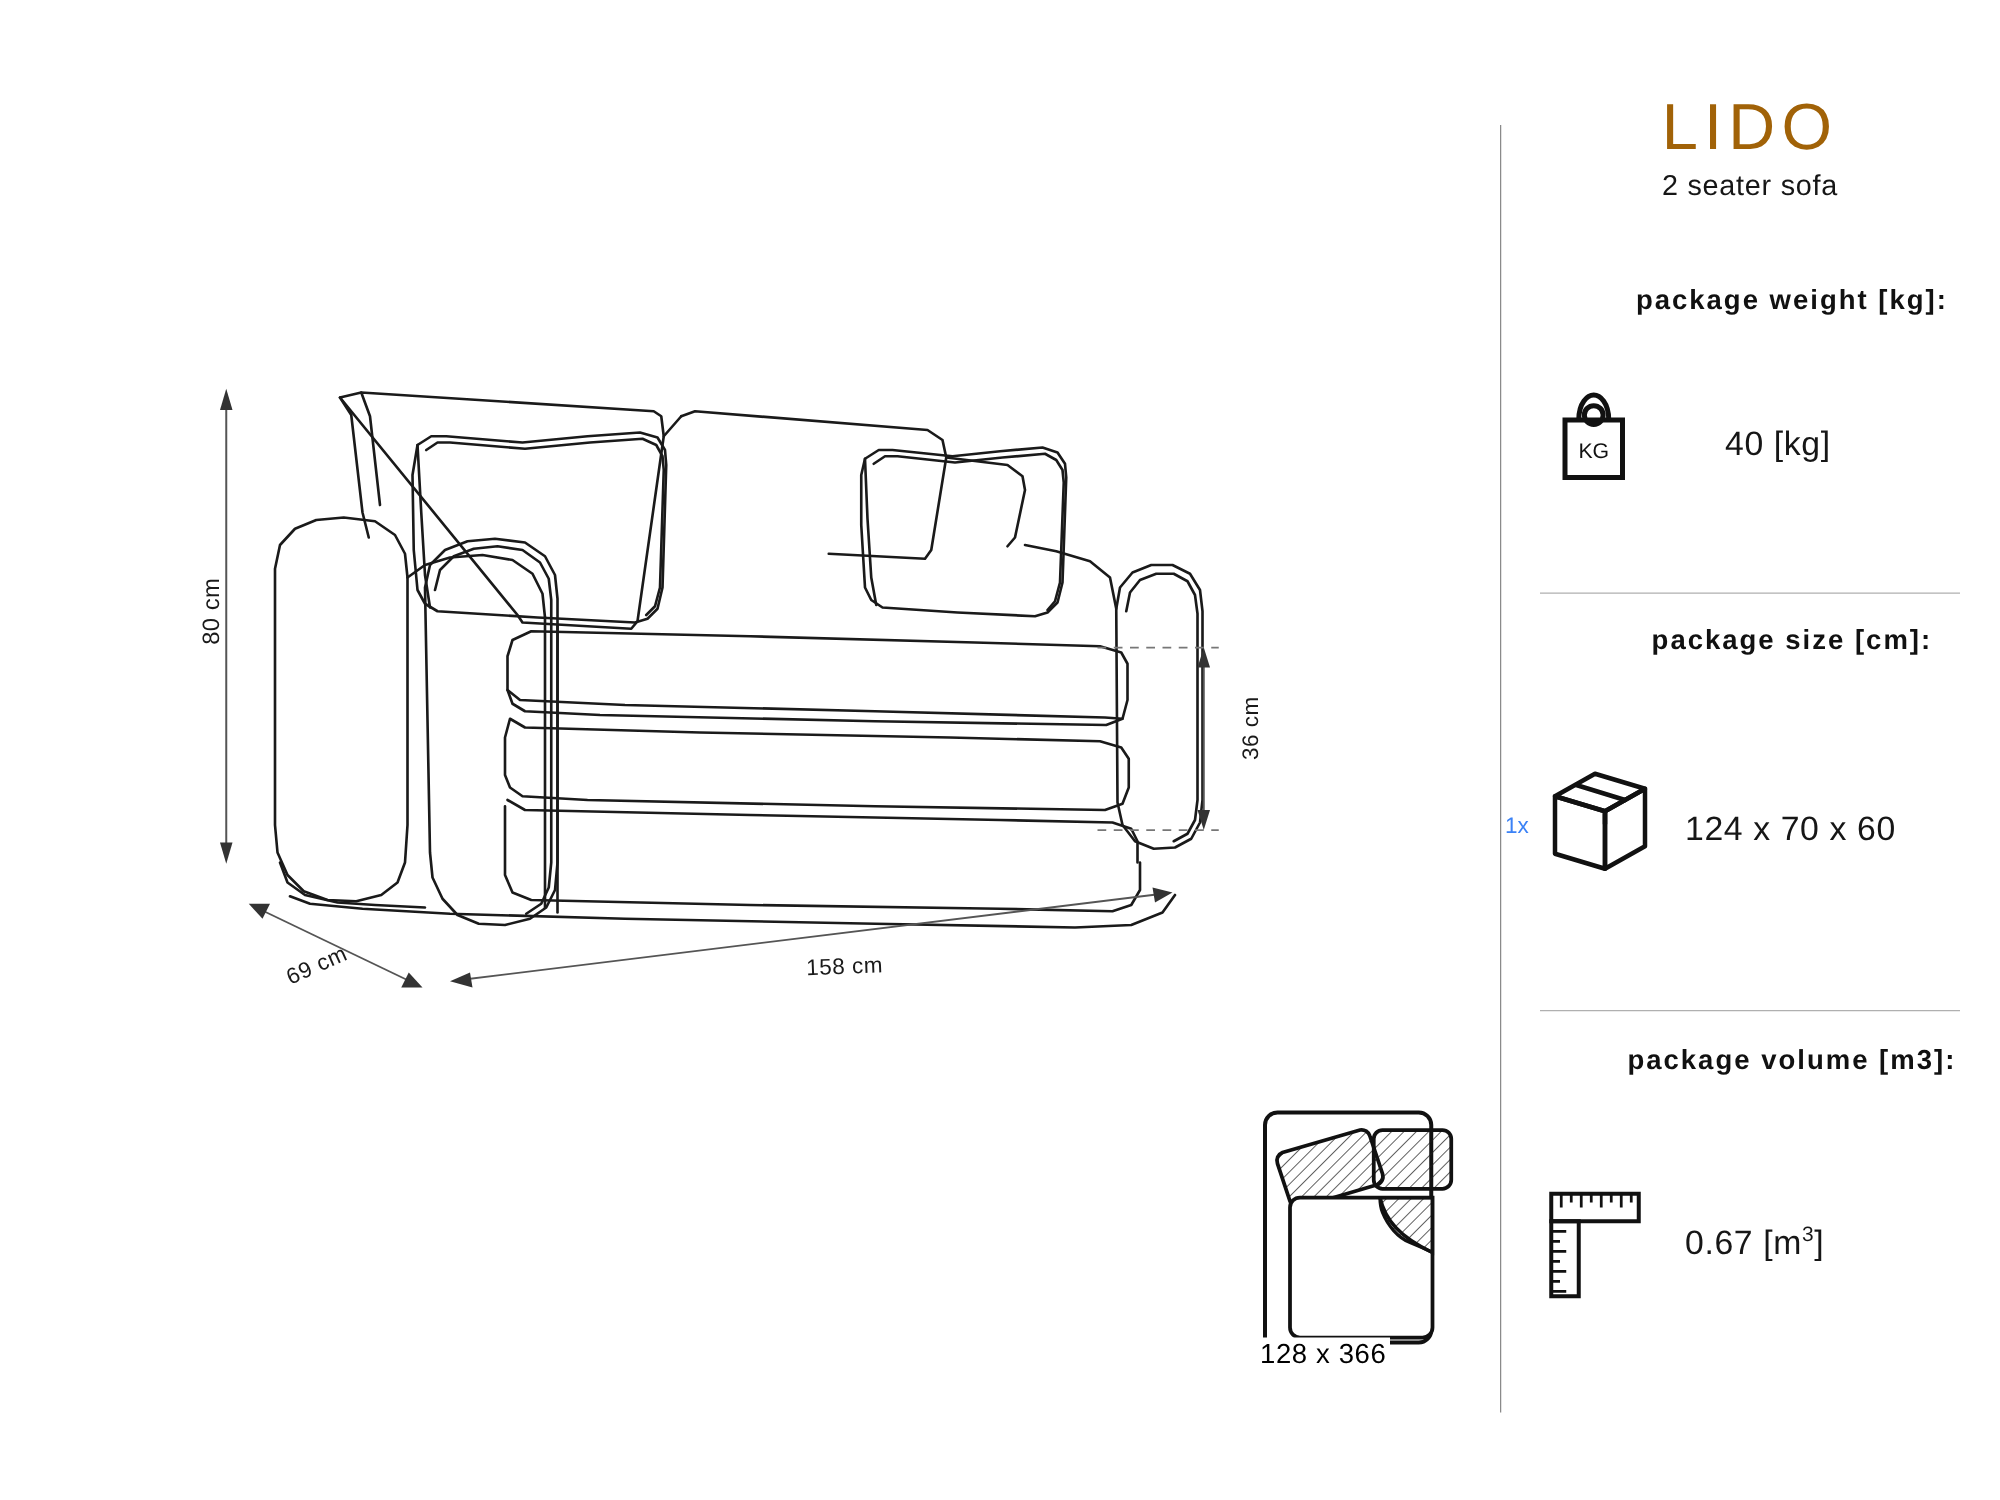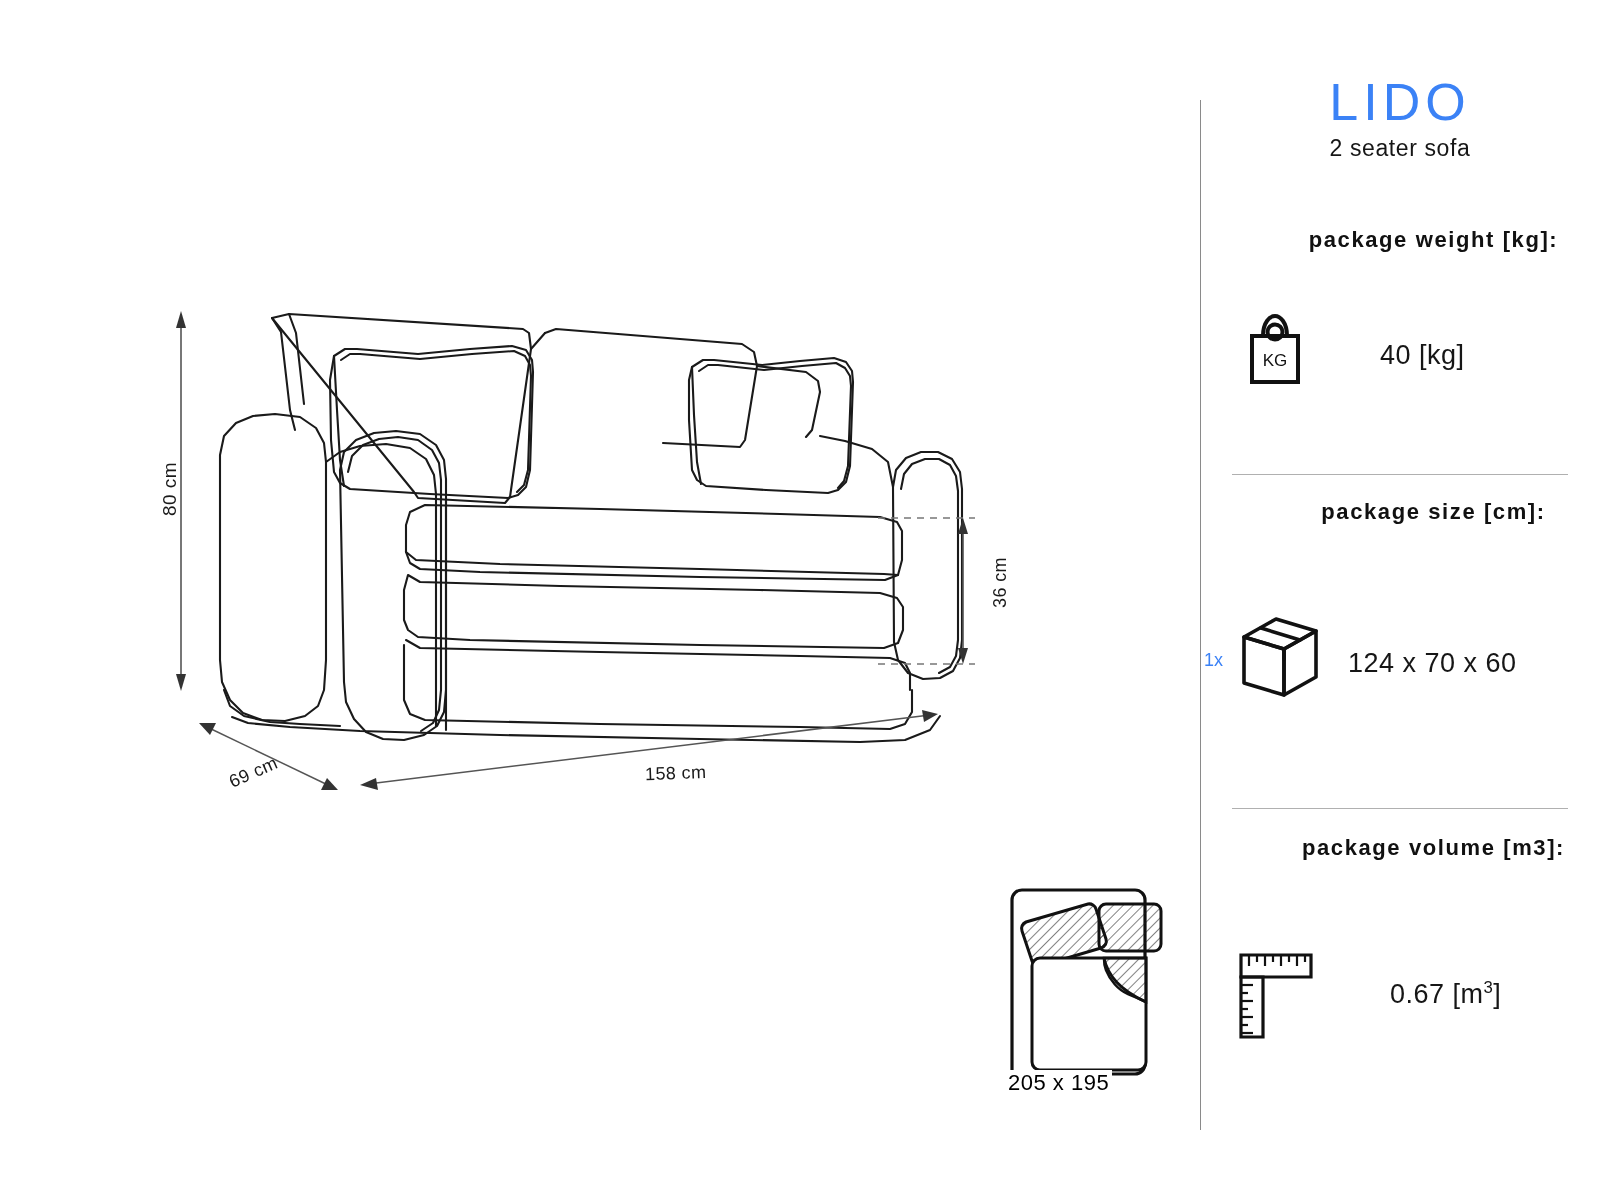--- a/index.html
+++ b/index.html
@@ -109,21 +109,21 @@
 
   .product-title {
     position: absolute;
     left: 0;
     top: 72px;
     width: 400px;
     text-align: center;
     font-size: 52px;
     font-weight: 300;
     letter-spacing: 5px;
-    color: #3b82f6;
+    color: #a16207;
   }
   .product-sub {
     position: absolute;
     left: 0;
     top: 135px;
     width: 400px;
     text-align: center;
     font-size: 23px;
     font-weight: 400;
     letter-spacing: 0.6px;
@@ -147,21 +147,21 @@
   .spec-value {
     position: absolute;
     font-size: 27px;
     font-weight: 400;
     letter-spacing: 0.5px;
     color: #161616;
     white-space: nowrap;
   }
   .spec-value-weight { left: 148px; top: 340px; margin-left: 32px; }
   .spec-value-size   { left: 148px; top: 648px; }
-  .spec-value-volume { left: 148px; top: 978px; margin-left: 42px; }
+  .spec-value-volume { left: 148px; top: 978px; }
 
   .spec-icon {
     position: absolute;
   }
   .icon-weight { left: 30px; top: 310px; }
   .icon-box    { left: 36px; top: 615px; }
   .icon-ruler  { left: 25px; top: 945px; }
 
   .qty-label {
     position: absolute;
@@ -327,21 +327,21 @@
       <path d="M 72,106 A 8,8 0 0 1 80,98 L 186,98 L 186,202
                A 8,8 0 0 1 178,210 L 80,210 A 8,8 0 0 1 72,202 Z" fill="#fff" stroke="#111" stroke-width="3"></path>
 
       <path d="M 144,98 L 186,98 L 186,142
                C 186,142 178,138 168,134
                C 158,130 150,120 146,110
                C 144,105 144,98 144,98 Z" fill="url(#hatch)" stroke="#111" stroke-width="2.6"></path>
       <path d="M 144,98 C 148,116 160,130 186,142" fill="none" stroke="#111" stroke-width="2.8"></path>
     </svg>
 
-    <div class="bed-label">205 x 195</div>
+    <div class="bed-label">128 x 366</div>
   </div>
 
   <div class="panel">
 
     <div class="panel-divider-v"></div>
     <div class="rule rule-1"></div>
     <div class="rule rule-2"></div>
 
     <div class="product-title">LIDO</div>
     <div class="product-sub">2 seater sofa</div>

